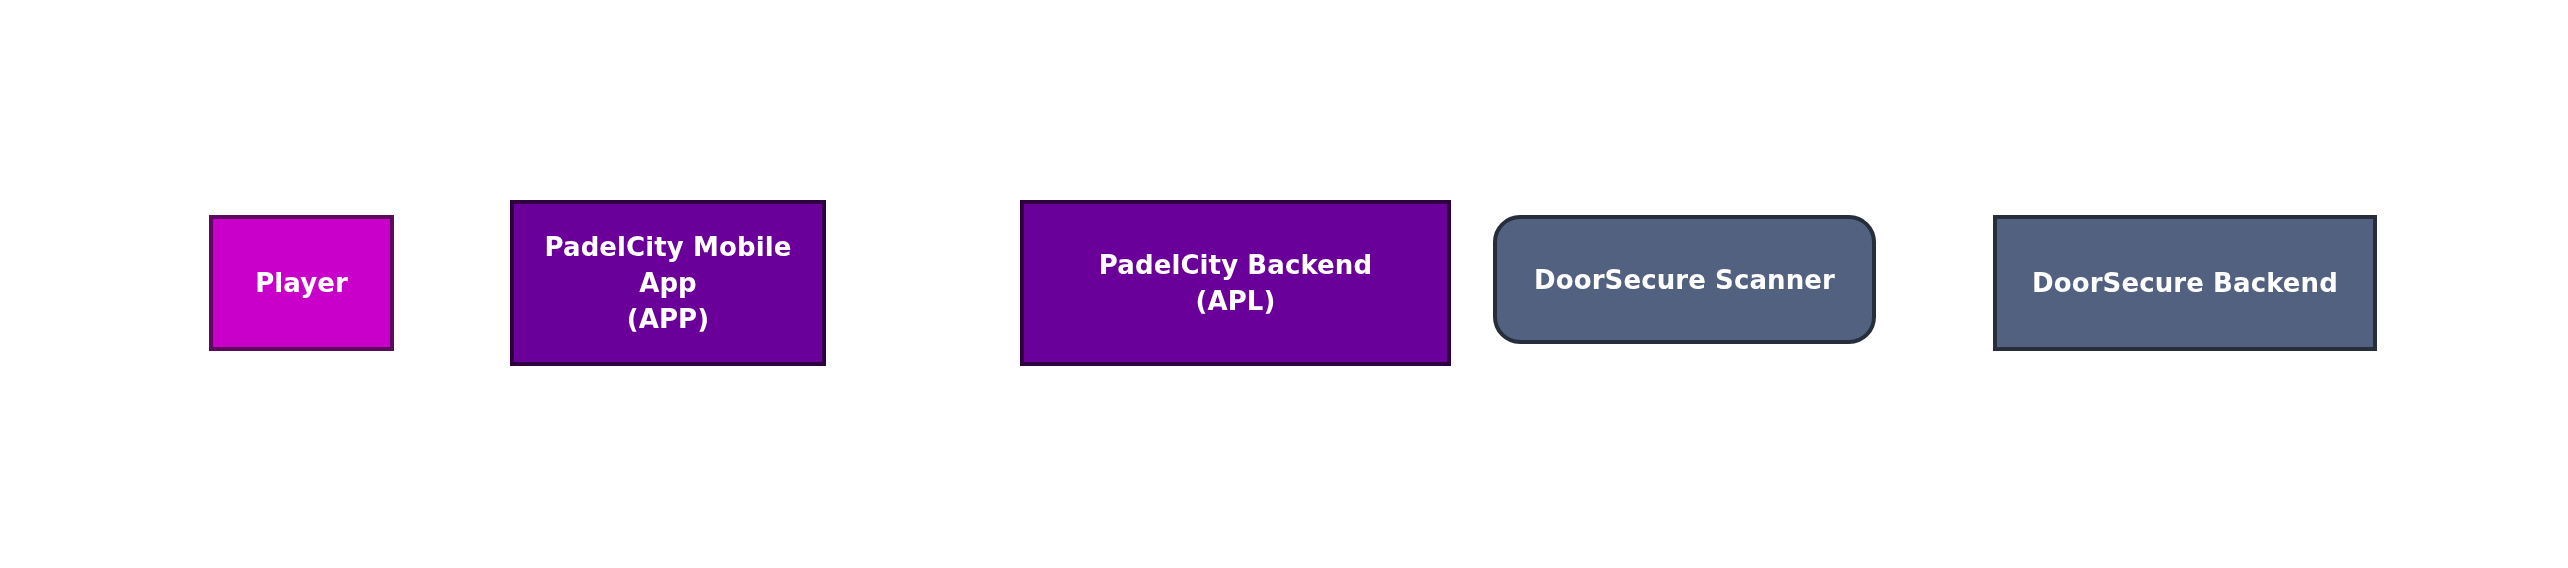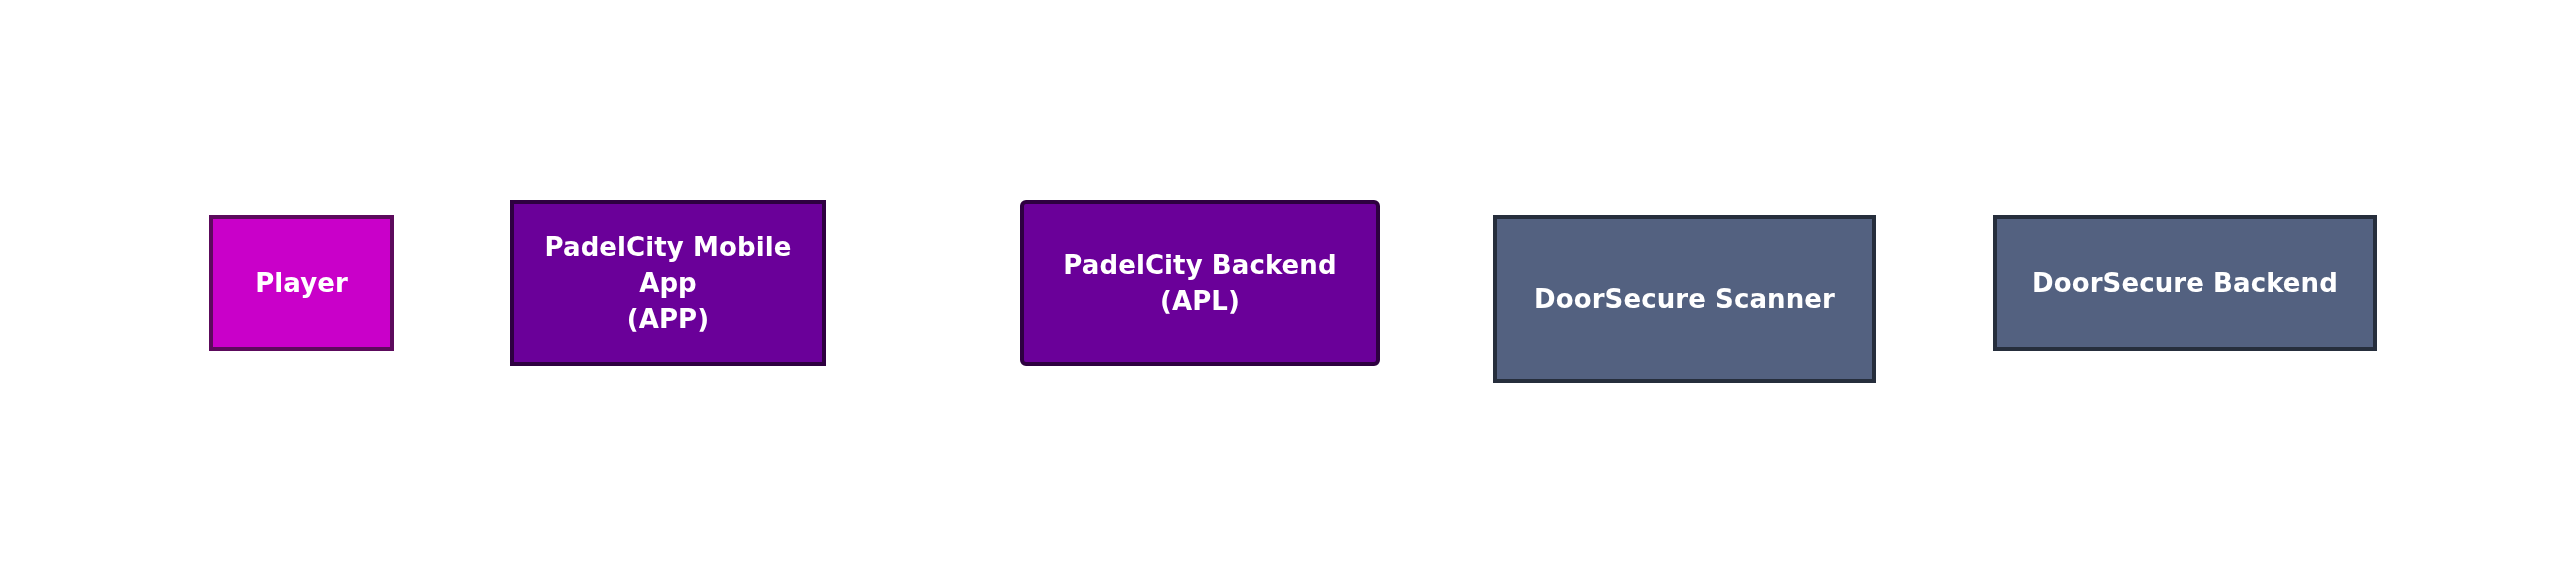--- a/index.html
+++ b/index.html
@@ -60,22 +60,22 @@
 
   
   .participant.doorsecure {
     background: #536180;
     border: 4px solid #262e3c;
   }
 
   
   #box-player        { left: 201px;  top: 215px; width: 185px; height: 136px; }
   #box-padelcity-app { left: 502px;  top: 200px; width: 316px; height: 166px; }
-  #box-padelcity-apl { left: 1012px; top: 200px; width: 360px; height: 166px; border-radius: 6px; }
-  #box-doorsecure-scanner { left: 1485px; top: 215px; width: 383px; height: 168px; }
+  #box-padelcity-apl { left: 1012px; top: 200px; width: 431px; height: 166px; }
+  #box-doorsecure-scanner { left: 1485px; top: 215px; width: 383px; height: 129px; border-radius: 27px; }
   #box-doorsecure-backend { left: 1985px; top: 215px; width: 384px; height: 136px; }
 </style>
 </head>
 <body>
 
 <div id="diagram">
 
   <div class="participant actor" id="box-player">
     <span class="plabel">Player</span>
   </div>

